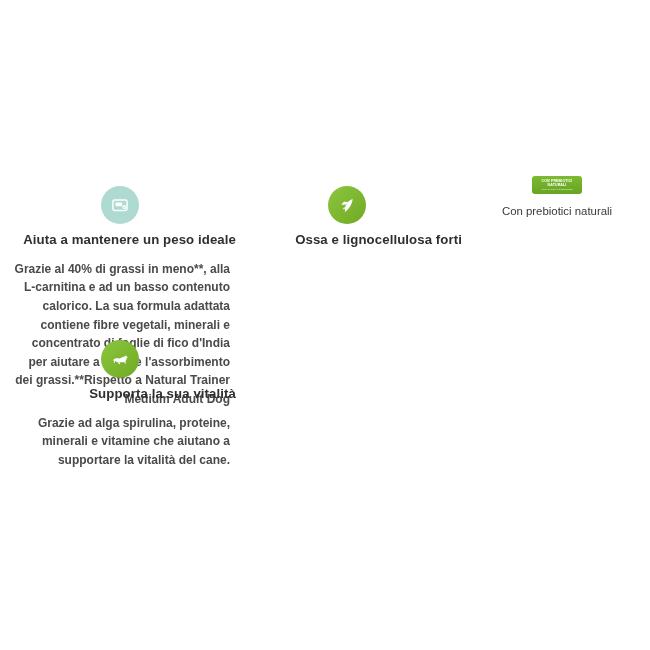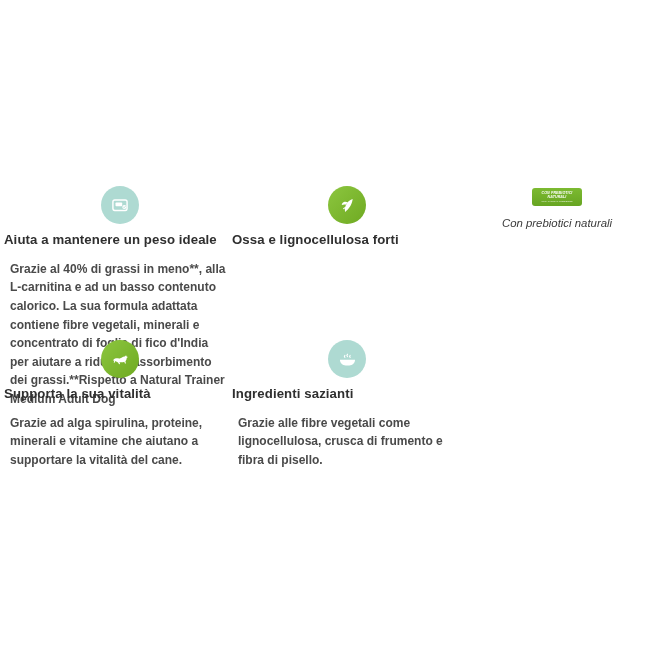--- a/index.html
+++ b/index.html
@@ -19,21 +19,21 @@
   .benefits-grid {
     position: absolute;
     left: 0;
     top: 0;
     width: 650px;
     height: 650px;
   }
 
   .feature-card {
     position: absolute;
-    text-align: left;
+    text-align: right;
     box-sizing: border-box;
   }
 
   .card-1 { left: 4px;   top: 184px; width: 232px; }
   .card-2 { left: 232px; top: 184px; width: 230px; }
   .card-3 { left: 4px;   top: 338px; width: 232px; }
   .card-4 { left: 232px; top: 338px; width: 230px; }
 
   .icon-wrap {
     display: flex;
@@ -74,24 +74,23 @@
     color: #4a4a4a;
     margin: 12px auto;
     padding: 0 6px;
     font-weight: bold;
   }
 
   
   .prebiotic-block {
     position: absolute;
     left: 468px;
-    top: 188px;
+    top: 176px;
     width: 178px;
     text-align: center;
-    font-style: italic;
   }
   .prebiotic-badge {
     width: 50px;
     height: 18px;
     margin: 0 auto 10px auto;
     background: #73b12b;
     background-image: linear-gradient(180deg, #7cba31 0%, #67a522 100%);
     border-radius: 3px;
     display: flex;
     flex-direction: column;
@@ -159,32 +158,20 @@
       <div class="icon-circle icon-green">
         <svg width="22" height="22" viewBox="0 0 24 24">
           <path d="M4.3 13.6c0.6-1.2 1.9-2.2 3.4-2.4 1.3-0.2 2.3 0.2 3.3 0.2 1.3 0 2.4-0.8 3.5-1.4 0.9-0.5 1.8-0.8 2.8-0.6l1.3-1.5 0.6 1.5 1.4 0.5-1.3 0.9c0 1.3-0.5 2.6-1.4 3.6l0.6 2.5-1.1 0-0.8-1.9c-0.8 0.4-1.7 0.6-2.6 0.6l-2.6 0 0.7 1.9-1.1 0.2-1.1-2c-1.1-0.2-2.1-0.7-2.9-1.4l-0.9 1.9-1-0.3 0.7-2.1c-0.5-0.1-1-0.2-1.5-0.2z" fill="#ffffff"></path>
         </svg>
       </div>
     </div>
     <div class="card-title">Supporta la sua vitalità</div>
     <div class="card-body">Grazie ad alga spirulina, proteine, minerali e vitamine che aiutano a supportare la vitalità del cane.</div>
   </div>
 
-  <div class="feature-card card-4">
-    <div class="icon-wrap">
-      <div class="icon-circle icon-teal">
-        <svg width="21" height="21" viewBox="0 0 24 24">
-          <path d="M3.4 12.3h17.2c0 3.6-2.9 6.5-6.5 6.5h-4.2c-3.6 0-6.5-2.9-6.5-6.5z" fill="#ffffff"></path>
-          <path d="M9 9.6c-0.7-0.7-0.7-1.7 0-2.4M12 8.8c-0.8-0.8-0.8-2 0-2.8M15 9.6c-0.7-0.7-0.7-1.7 0-2.4" fill="none" stroke="#ffffff" stroke-width="1.3" stroke-linecap="round"></path>
-        </svg>
-      </div>
-    </div>
-    <div class="card-title">Ingredienti sazianti</div>
-    <div class="card-body">Grazie alle fibre vegetali come lignocellulosa, crusca di frumento e fibra di pisello.</div>
-  </div>
 
 </div>
 
 <div class="prebiotic-block">
   <div class="prebiotic-badge">
     <div class="badge-line-1">CON PREBIOTICI</div>
     <div class="badge-line-1">NATURALI</div>
     <div class="badge-line-2">WITH NATURAL PREBIOTICS</div>
   </div>
   <div class="prebiotic-label">Con prebiotici naturali</div>

